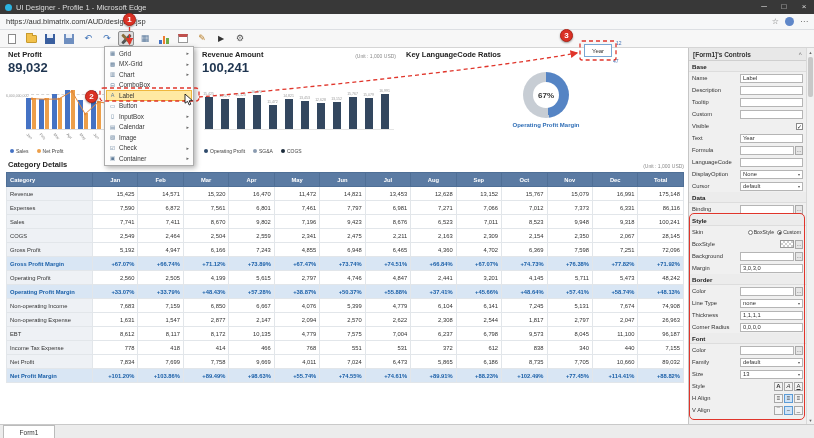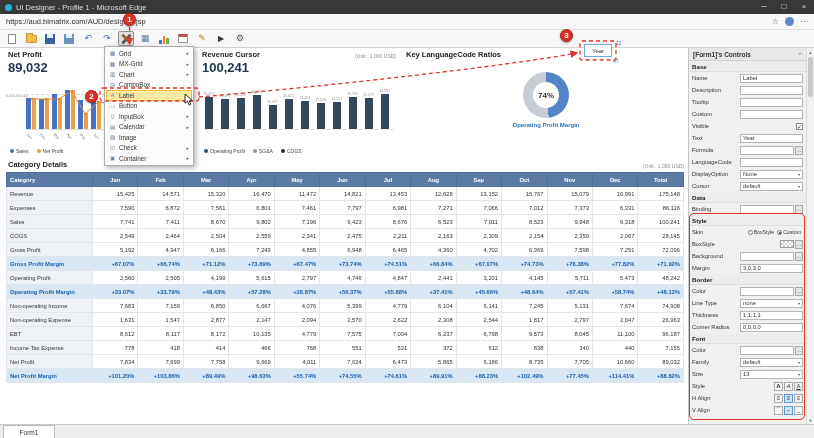--- a/index.html
+++ b/index.html
@@ -285,21 +285,21 @@
         <div class="np-xl" style="left: 136px;">Nov</div>
         <div class="np-xl" style="left: 149.3px;">Dec</div>
       </div>
     <div class="legend">
         <div class="lg-it"><i style="background:#4472c4"></i>Sales</div>
         <div class="lg-it"><i style="background:#ed9f49"></i>Net Profit</div>
       </div>
   </div>
 
   <div class="card" id="rev">
-    <div class="card-title">Revenue Cursor</div>
+    <div class="card-title">Revenue Amount</div>
     <div class="unit">(Unit : 1,000 USD)</div>
     <div class="big-num">100,241</div>
     <div class="rev-plot">
         <div class="rv-g">
           <div class="rv-val">15,425</div>
           <div class="rv-bar" style="height: 31.7px;"></div>
         </div>
         <div class="rv-g">
           <div class="rv-val">14,571</div>
           <div class="rv-bar" style="height: 30px;"></div>
@@ -351,21 +351,21 @@
         <div class="lg-it"><i style="background:#1c2b3a"></i>COGS</div>
       </div>
   </div>
 
   <div class="card" id="ratios">
     <div class="card-title">Key LanguageCode Ratios</div>
     <div class="donuts">
         <div class="dn-blk">
           <div class="dn-ring" style="background: conic-gradient(rgb(85, 132, 196) 0deg, rgb(85, 132, 196) 172.8deg, rgb(199, 205, 212) 172.8deg, rgb(199, 205, 212) 360deg);">
             <div class="dn-hole"></div>
-            <div class="dn-pct">74%</div>
+            <div class="dn-pct">67%</div>
           </div>
           <div class="dn-cap">Operating Profit Margin</div>
         </div>
       </div>
   </div>
 
   <div class="monthly-title">Category Details</div>
   <div class="monthly-unit">(Unit : 1,000 USD)</div>
   <table class="monthly">
     <thead>

